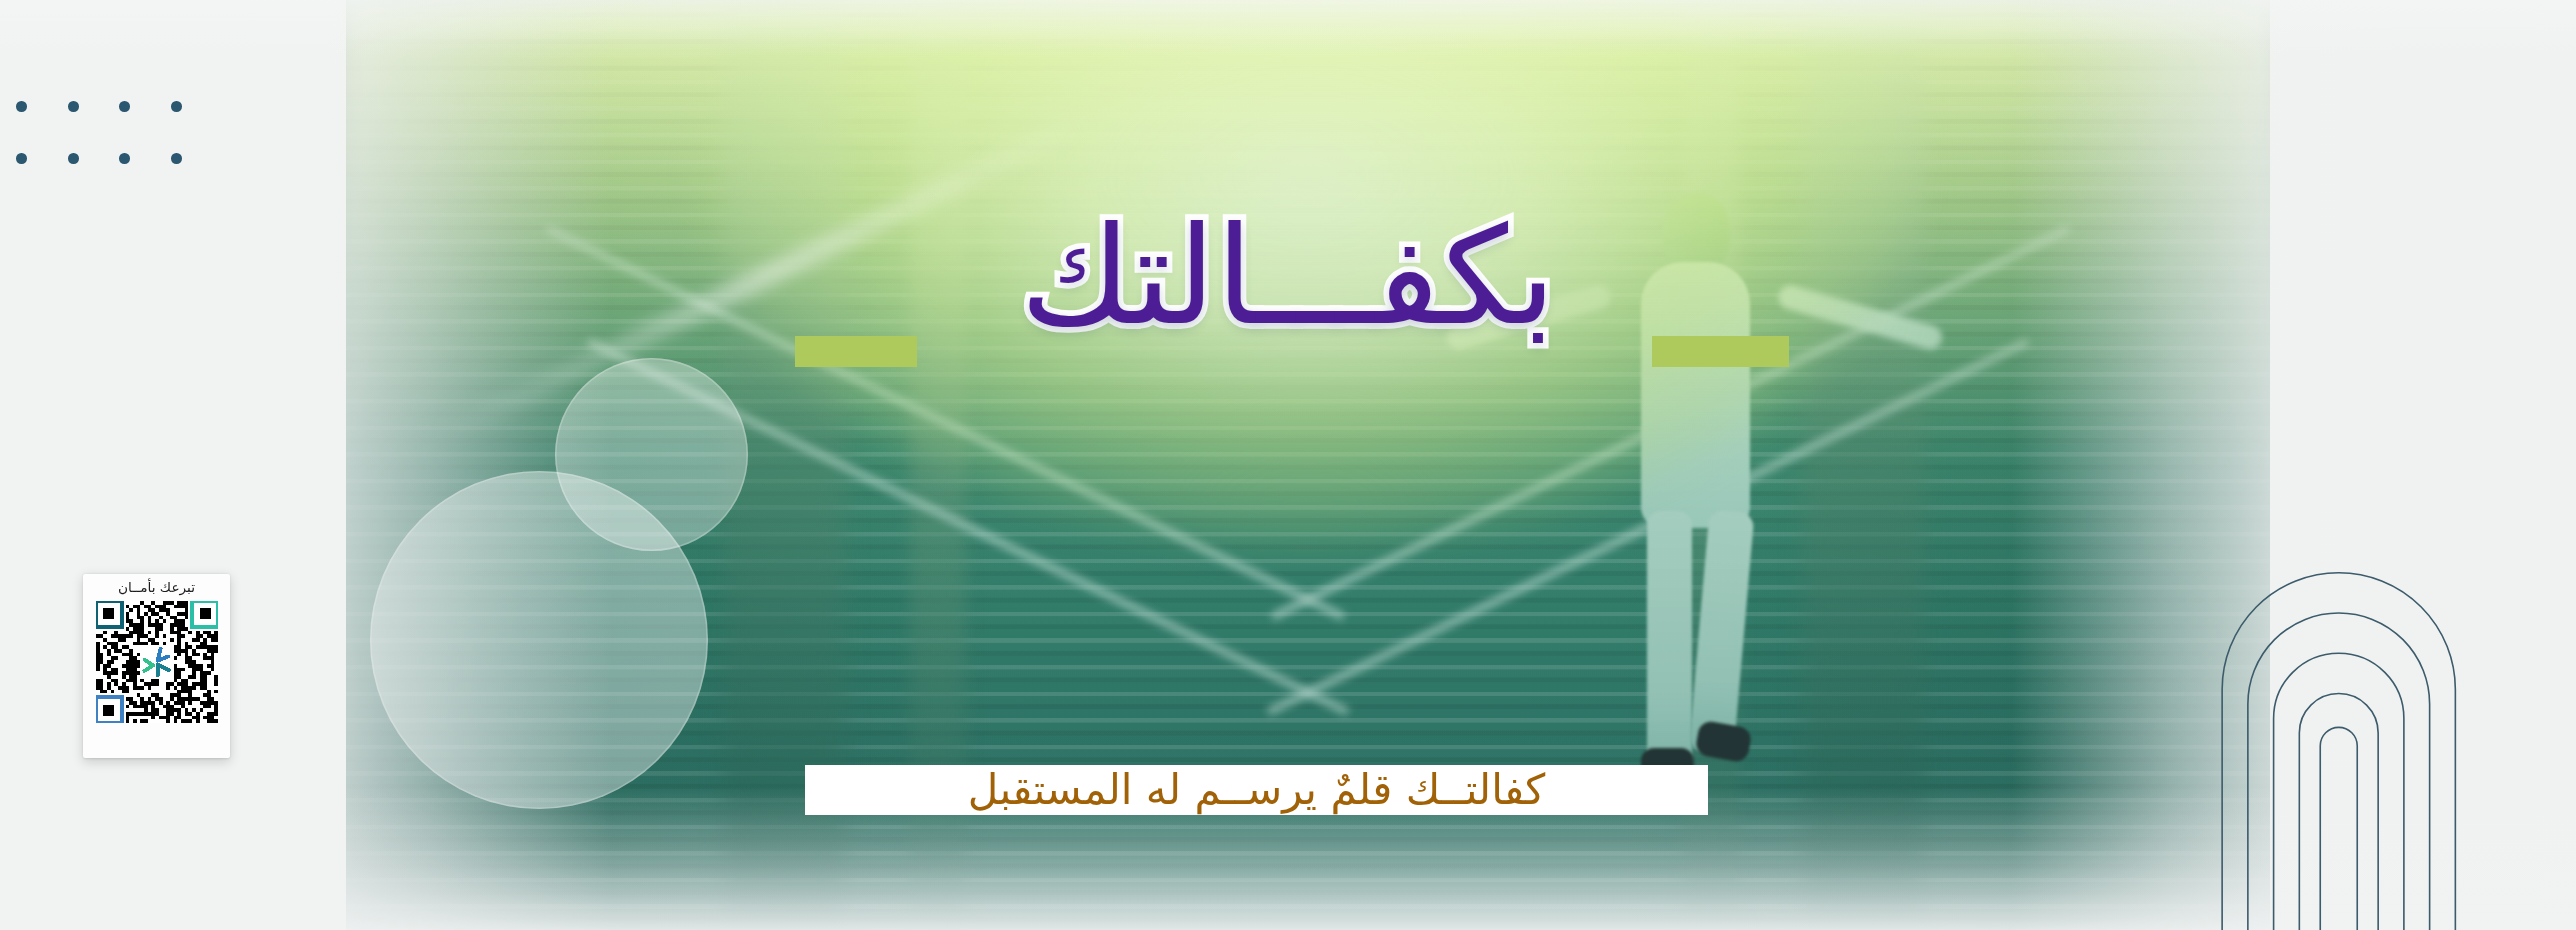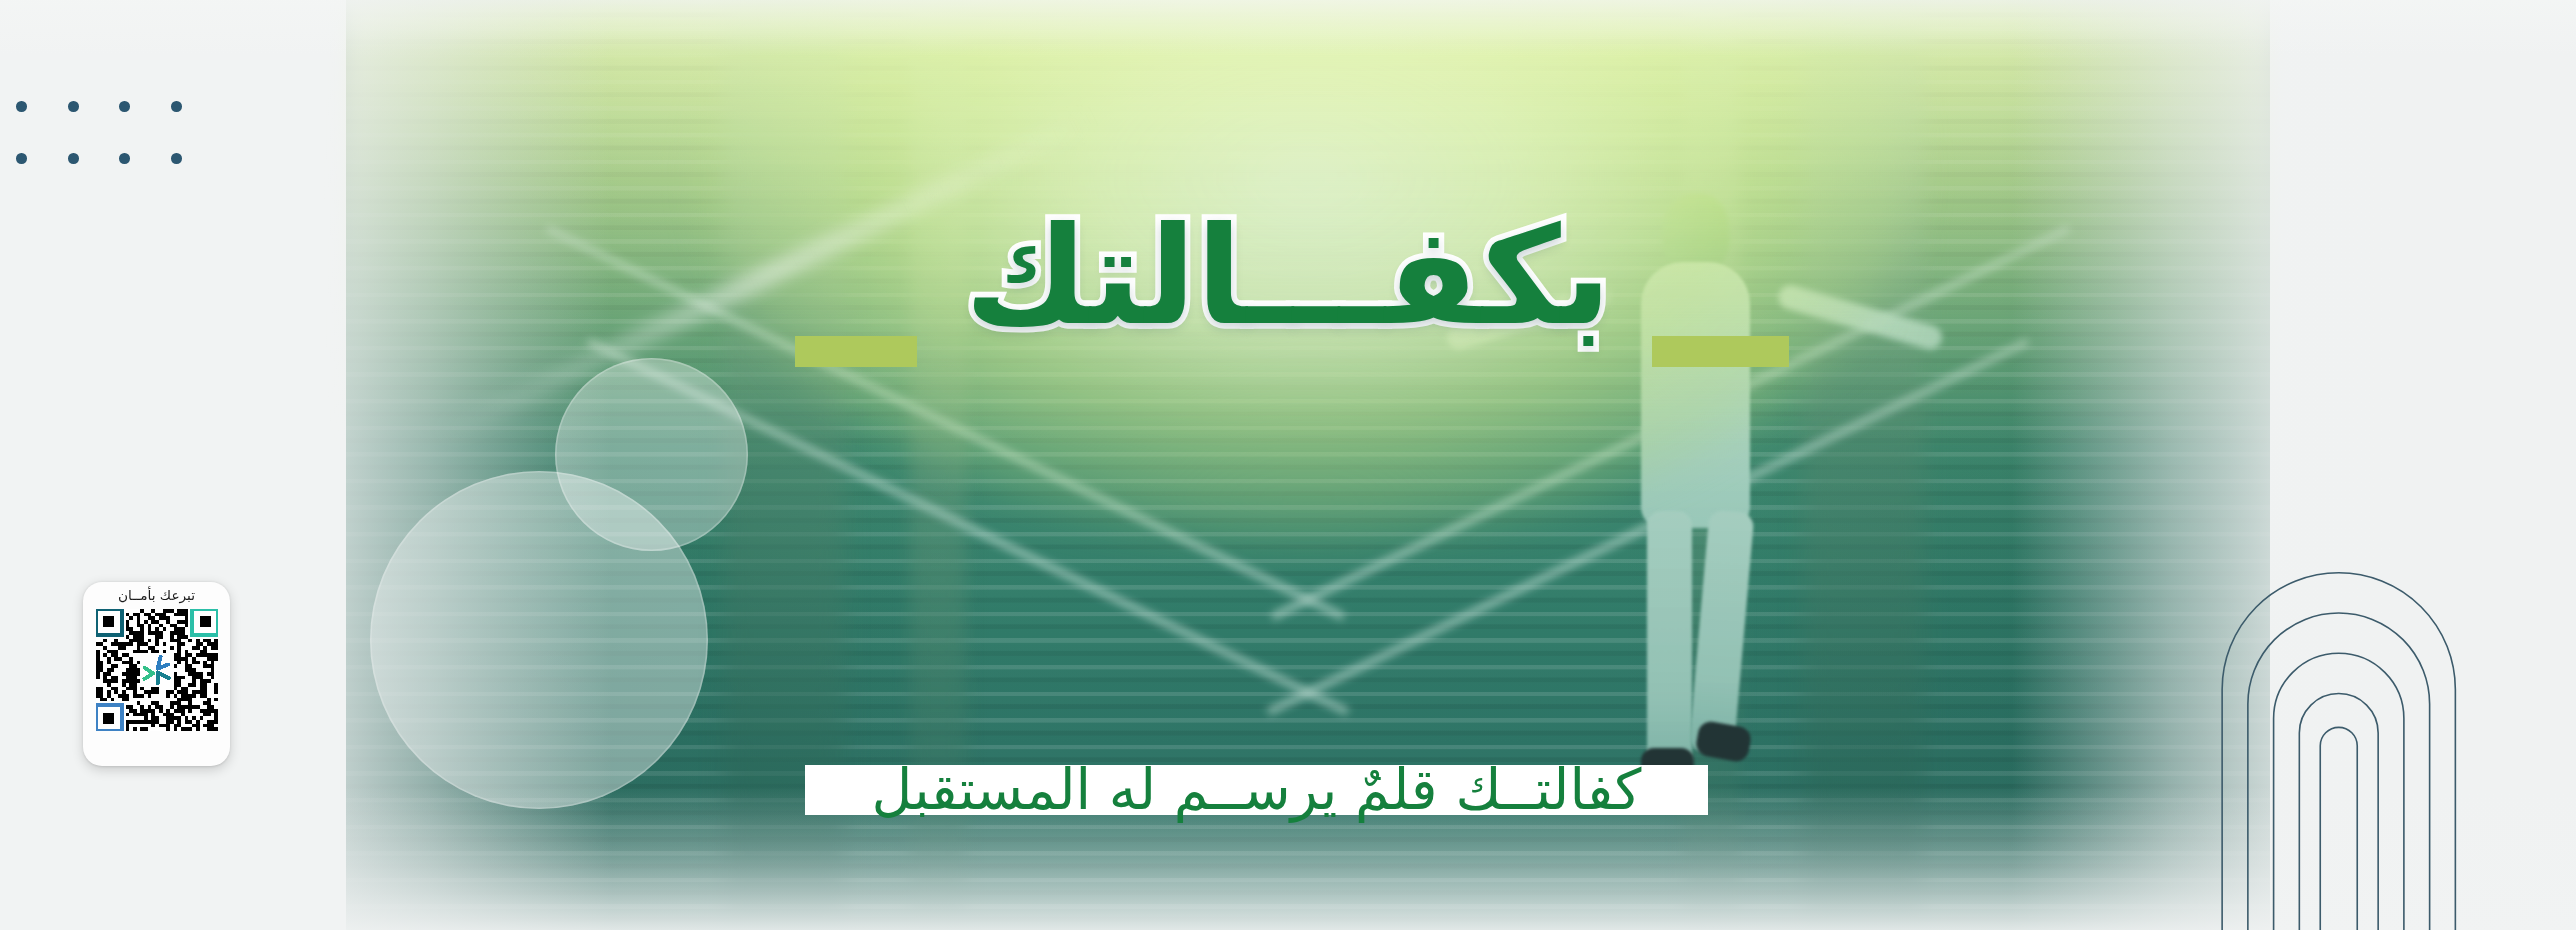--- a/index.html
+++ b/index.html
@@ -127,46 +127,46 @@
 
   
   .olive-bar{position:absolute;height:31px;background:#AEC95C;}
   .olive-bar.left{left:795px;top:336px;width:122px;}
   .olive-bar.right{left:1652px;top:336px;width:137px;}
 
   
   .headline{position:absolute;left:0;right:0;top:209px;text-align:center;pointer-events:none;}
   .hl-line{
     display:block;
-    font-weight:700;
-    color:#15803d;
+    font-weight:400;
+    color:#4c1d95;
     letter-spacing:0;
     line-height:1;
     -webkit-text-stroke:11.3px #FFFFFF;
     paint-order:stroke fill;
     text-shadow:0 4.8px 11.3px rgba(20,60,70,.22);
   }
   .hl-line.one{font-size:135px;}
   .hl-line.two{font-size:201px;margin-top:27px;}
 
   
   .subbar{
     position:absolute;left:805px;top:765px;width:903px;height:50px;
     background:#FFFFFF;display:flex;align-items:center;justify-content:center;
   }
   .subbar span{
-    font-size:56px;font-weight:400;color:#15803d;line-height:1;white-space:nowrap;
+    font-size:42px;font-weight:400;color:#a16207;line-height:1;white-space:nowrap;
   }
 
   
   .qr-card{
     position:absolute;left:83px;top:574px;width:147px;height:184px;
-    background:#FDFDFD;border-radius:19px;
+    background:#FDFDFD;border-radius:2px;
     box-shadow:0 3.2px 11.3px rgba(0,0,0,.16),0 0.8px 2.4px rgba(0,0,0,.10);
-    display:flex;flex-direction:column;align-items:center;margin-top:8px;
+    display:flex;flex-direction:column;align-items:center;
   }
   .qr-caption{margin-top:7.2px;font-size:13.7px;color:#1B1B1B;line-height:1;white-space:nowrap;}
   .qr-img{margin-top:6.4px;width:122px;height:122px;position:relative;}
   .qr-img svg{display:block;width:100%;height:100%;}
 </style>
 </head>
 <body>
 
 <div id="banner">
 

